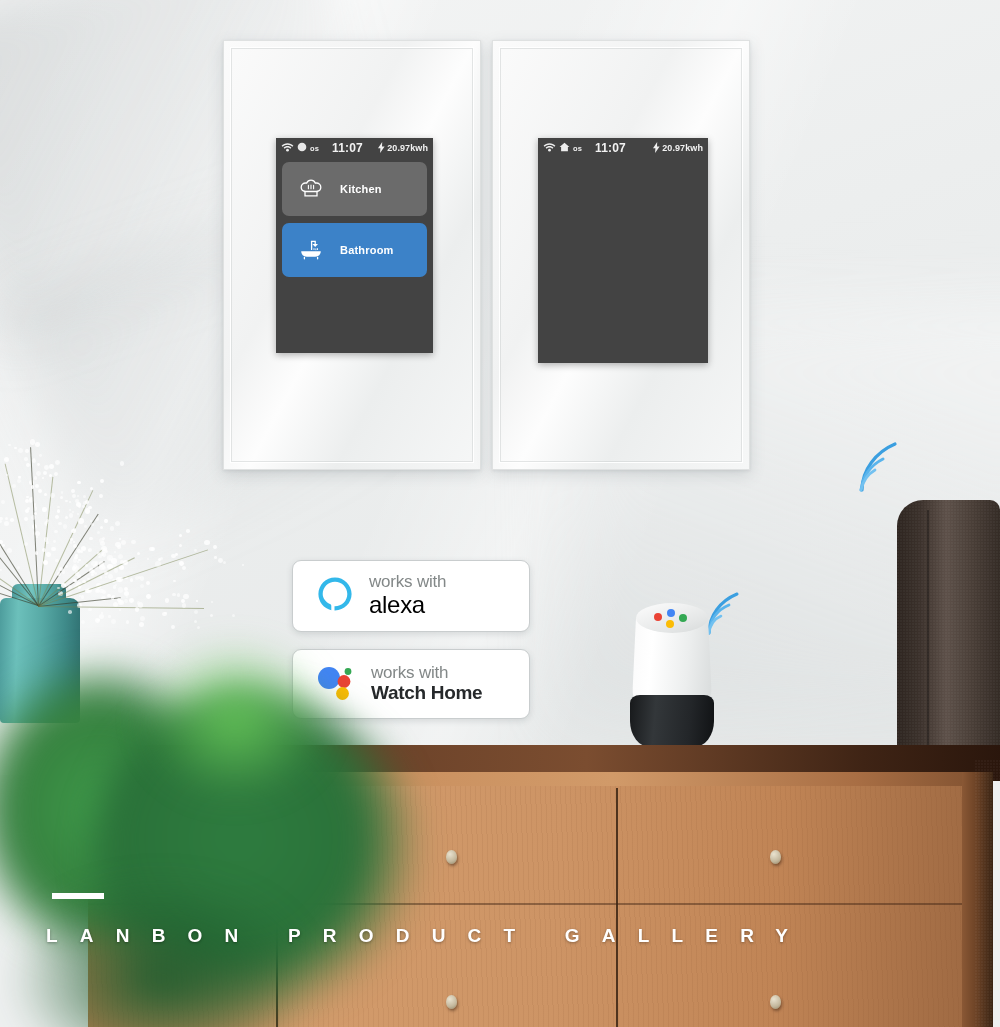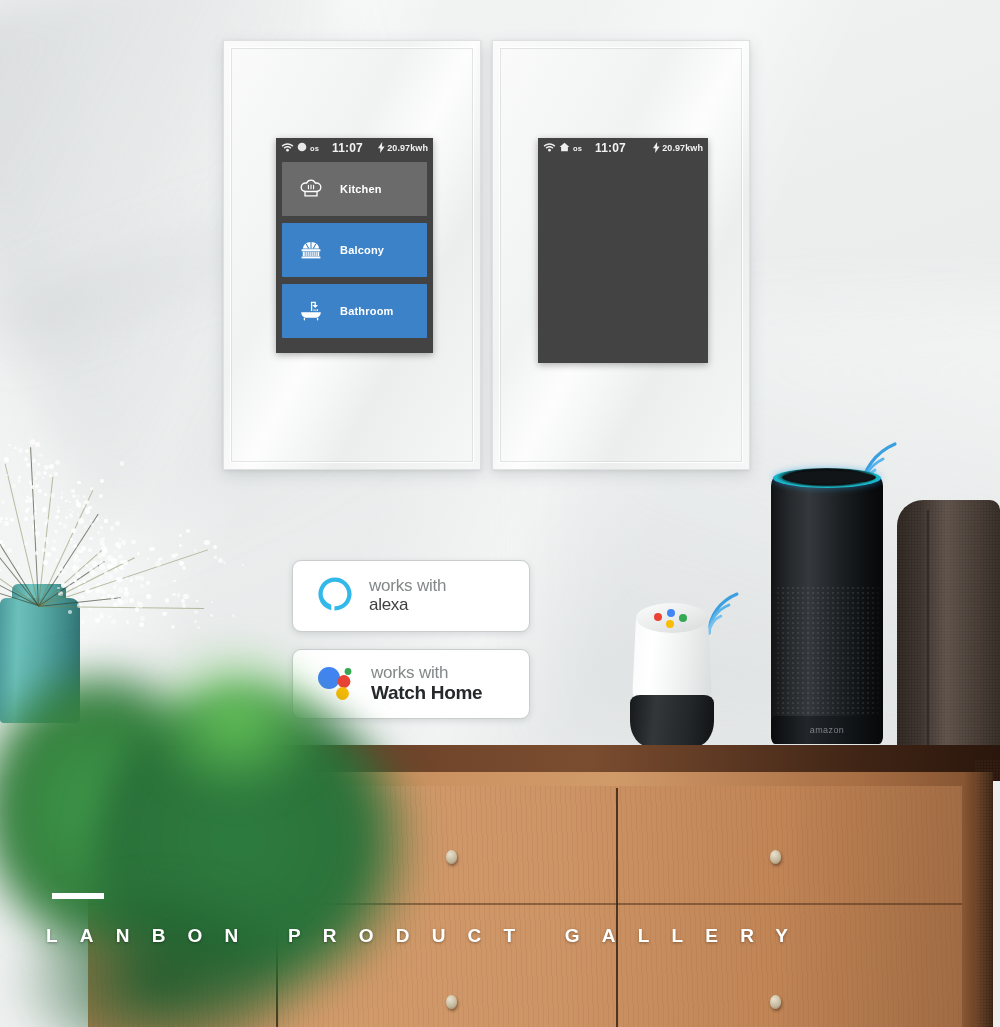--- a/index.html
+++ b/index.html
@@ -82,21 +82,21 @@
     letter-spacing: .1px;
   }
   .sb-left { display:flex; align-items:center; gap:3px; }
   .sb-time { margin-left: 13px; font-size: 12px; font-weight: bold; letter-spacing:.2px;}
   .sb-right { margin-left:auto; display:flex; align-items:center; gap:2px; font-size:9px;}
   .sb-os { font-size: 7.5px; font-weight:bold; }
 
   
   .room-list { padding: 4px 6px 6px 6px; display:flex; flex-direction:column; gap:7px; }
   .room-btn {
-    height: 54px; border-radius: 1px;
+    height: 54px; border-radius: 7px;
     display:flex; align-items:center; padding-left: 16px; gap: 16px;
     color:#fff;
   }
   .room-btn.inactive { background: #6b6b6b; }
   .room-btn.active   { background: #3c82c8; }
   .room-label { font-size: 11px; font-weight: bold; letter-spacing:.2px; }
   .room-ico { width: 26px; height: 26px; flex:none; }
 
   
   .ctrl-wrap { display:flex; gap:7px; padding: 5px 7px 7px 7px; height: 205px; }
@@ -129,21 +129,21 @@
   
   .badge {
     position:absolute; background:#fff; border:1px solid #c9cdce;
     border-radius: 9px; box-shadow: 0 2px 6px rgba(70,80,85,0.16);
     display:flex; align-items:center; gap: 14px; padding-left: 22px;
   }
   #badge-alexa  { left: 292px; top: 560px; width: 238px; height: 72px; }
   #badge-google { left: 292px; top: 649px; width: 238px; height: 70px; }
   .badge-text { line-height: 1.1; }
   .bt-top { font-size: 17px; color: #838888; letter-spacing:-.2px; }
-  .bt-bot { font-size: 17px; color: #404040; letter-spacing:-.3px; }
+  .bt-bot { font-size: 24px; color: #000000; letter-spacing:-.3px; }
   #badge-google .bt-bot { font-size: 19px; font-weight: bold; color:#26292b;}
 
   
   
   #echo { position:absolute; left:771px; top:468px; width:112px; height:278px; }
   .echo-body {
     position:absolute; left:0; top:8px; width:112px; height:268px;
     border-radius: 6px/10px;
     background:
       linear-gradient(90deg, #111315 0%, #26292c 16%, #34393d 34%, #1c2023 62%, #0b0d0f 88%, #07080a 100%);
@@ -349,33 +349,20 @@
         <span class="room-ico">
           <svg width="26" height="26" viewBox="0 0 26 26">
             <path d="M7 15.5c-2.2-.4-3.8-2.1-3.8-4.2 0-2.4 2-4.3 4.4-4.3.4 0 .8 0 1.1.1C9.5 5.3 11.1 4.2 13 4.2s3.5 1.1 4.3 2.9c.3-.1.7-.1 1.1-.1 2.4 0 4.4 1.9 4.4 4.3 0 2.1-1.6 3.8-3.8 4.2" fill="none" stroke="#fff" stroke-width="1.3" stroke-linecap="round"></path>
             <path d="M7 15.5h12v4.3H7z" fill="none" stroke="#fff" stroke-width="1.3"></path>
             <path d="M10.4 9.4v3.3M13 9.1v3.6M15.6 9.4v3.3" stroke="#fff" stroke-width="1.1" stroke-linecap="round"></path>
           </svg>
         </span>
         <span class="room-label">Kitchen</span>
       </div>
 
-      <div class="room-btn active">
-        <span class="room-ico">
-          <svg width="26" height="26" viewBox="0 0 26 26">
-            <path d="M5 11.5C5 7.9 8.6 5 13 5s8 2.9 8 6.5z" fill="#fff"></path>
-            <path d="M13 5v6.5M8.2 7.1l2.5 4.4M17.8 7.1l-2.5 4.4" stroke="#3c82c8" stroke-width="1.1"></path>
-            <rect x="3.6" y="12.2" width="18.8" height="2.1" fill="#fff"></rect>
-            <rect x="4.8" y="14.8" width="16.4" height="4.6" fill="#fff"></rect>
-            <path d="M7.2 14.8v4.6M9.2 14.8v4.6M11.2 14.8v4.6M13.2 14.8v4.6M15.2 14.8v4.6M17.2 14.8v4.6M19.2 14.8v4.6" stroke="#3c82c8" stroke-width=".8"></path>
-            <rect x="3.6" y="19.6" width="18.8" height="1.8" fill="#fff"></rect>
-          </svg>
-        </span>
-        <span class="room-label">Balcony</span>
-      </div>
 
       <div class="room-btn active">
         <span class="room-ico">
           <svg width="26" height="26" viewBox="0 0 26 26">
             <path d="M13.6 4.4v8" stroke="#fff" stroke-width="1.3" stroke-linecap="round"></path>
             <path d="M13.6 4.4h3.6v2.1" stroke="#fff" stroke-width="1.3" fill="none" stroke-linecap="round"></path>
             <path d="M14.4 6.9h5.6l-2.8 3z" fill="#fff"></path>
             <path d="M16 11.6v1M17.9 11.8v1M19.5 11.6v1" stroke="#fff" stroke-width=".9" stroke-linecap="round"></path>
             <path d="M3.2 14.2h19.6c0 3.3-2.5 5.6-5.6 5.6H8.8c-3.1 0-5.6-2.3-5.6-5.6z" fill="#fff"></path>
             <path d="M6.4 20.3v1.5M19.6 20.3v1.5" stroke="#fff" stroke-width="1.3" stroke-linecap="round"></path>
@@ -454,30 +441,20 @@
 
   <div class="wifi" style="left:858px; top:441px;">
     <svg width="48" height="52" viewBox="0 0 48 52">
       <path d="M4 49C4 29 18 11 37 3" fill="none" stroke="#3b9fe0" stroke-width="3.2" stroke-linecap="round"></path>
       <path d="M2 48C2 33 12 19 26 12" fill="none" stroke="#3b9fe0" stroke-width="3.2" stroke-linecap="round" opacity="0"></path>
       <path d="M3 49C5 35 13 24 25 18" fill="none" stroke="#59b4ec" stroke-width="3" stroke-linecap="round"></path>
       <path d="M3 49c2-9 7-16 14-20" fill="none" stroke="#72c1f0" stroke-width="2.8" stroke-linecap="round"></path>
     </svg>
   </div>
 
-  <div id="echo">
-    <div class="echo-body">
-      <div class="echo-grille"></div>
-    </div>
-    <div class="echo-top">
-      <div class="echo-top-inner"></div>
-    </div>
-    <div class="echo-base"></div>
-    <div class="echo-logo">amazon</div>
-  </div>
 
   <div class="wifi" style="left:706px; top:592px;">
     <svg width="40" height="44" viewBox="0 0 40 44">
       <path d="M3 41C3 24 14 9 31 2" fill="none" stroke="#3b9fe0" stroke-width="3" stroke-linecap="round"></path>
       <path d="M3 41C4 28 11 18 23 13" fill="none" stroke="#59b4ec" stroke-width="2.8" stroke-linecap="round"></path>
       <path d="M3 41c1-8 5-14 12-17" fill="none" stroke="#72c1f0" stroke-width="2.6" stroke-linecap="round"></path>
     </svg>
   </div>
 
   <div id="ghome">

